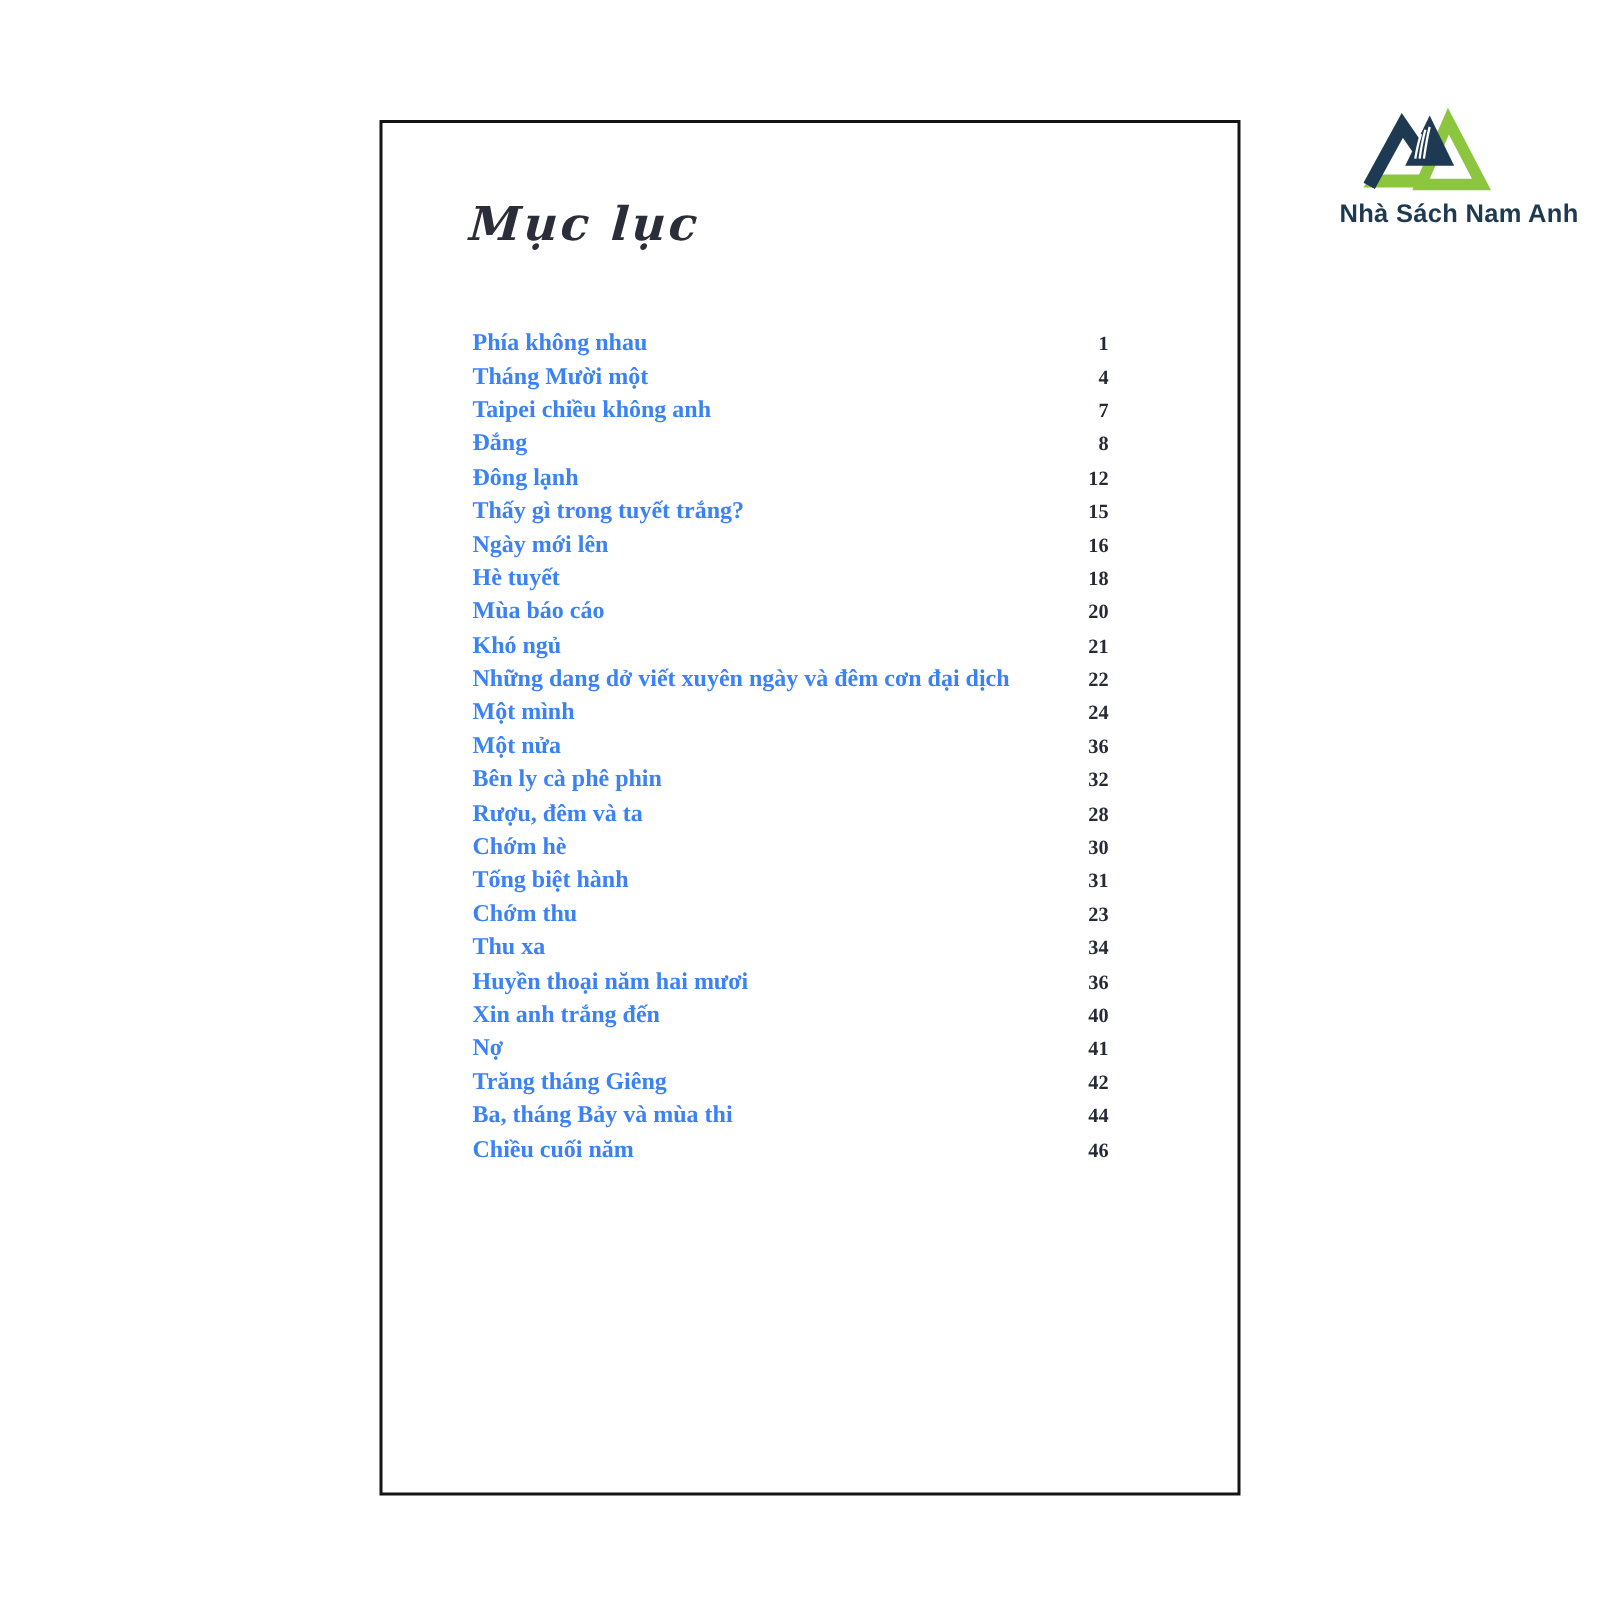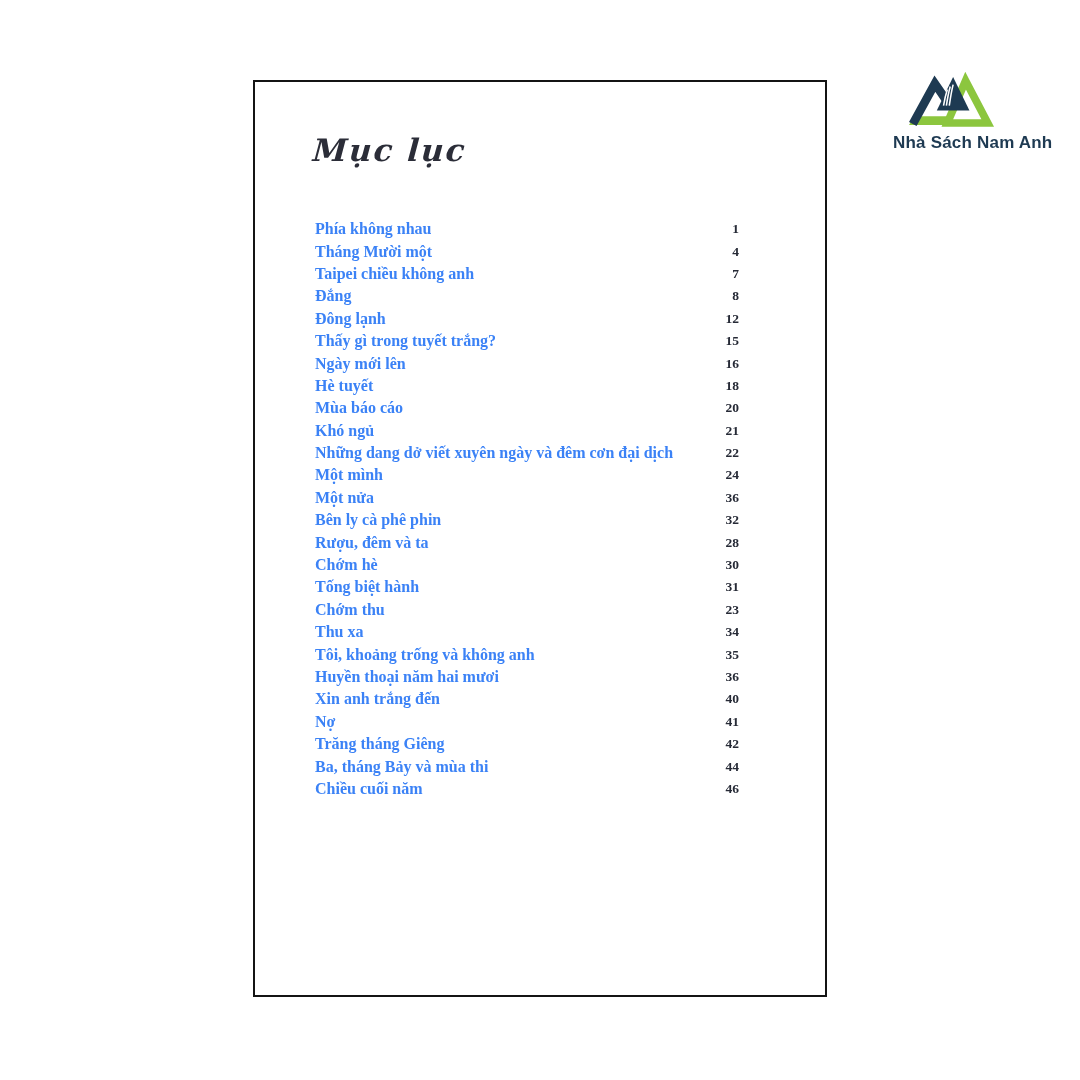--- a/index.html
+++ b/index.html
@@ -135,24 +135,20 @@
         </div>
         <div class="toc-row">
           <span class="toc-title">Chớm thu</span>
           <span class="toc-page">23</span>
         </div>
         <div class="toc-row">
           <span class="toc-title">Thu xa</span>
           <span class="toc-page">34</span>
         </div>
         <div class="toc-row">
-          <span class="toc-title">Tôi, khoảng trống và không anh</span>
-          <span class="toc-page">35</span>
-        </div>
-        <div class="toc-row">
           <span class="toc-title">Huyền thoại năm hai mươi</span>
           <span class="toc-page">36</span>
         </div>
         <div class="toc-row">
           <span class="toc-title">Xin anh trắng đến</span>
           <span class="toc-page">40</span>
         </div>
         <div class="toc-row">
           <span class="toc-title">Nợ</span>
           <span class="toc-page">41</span>

